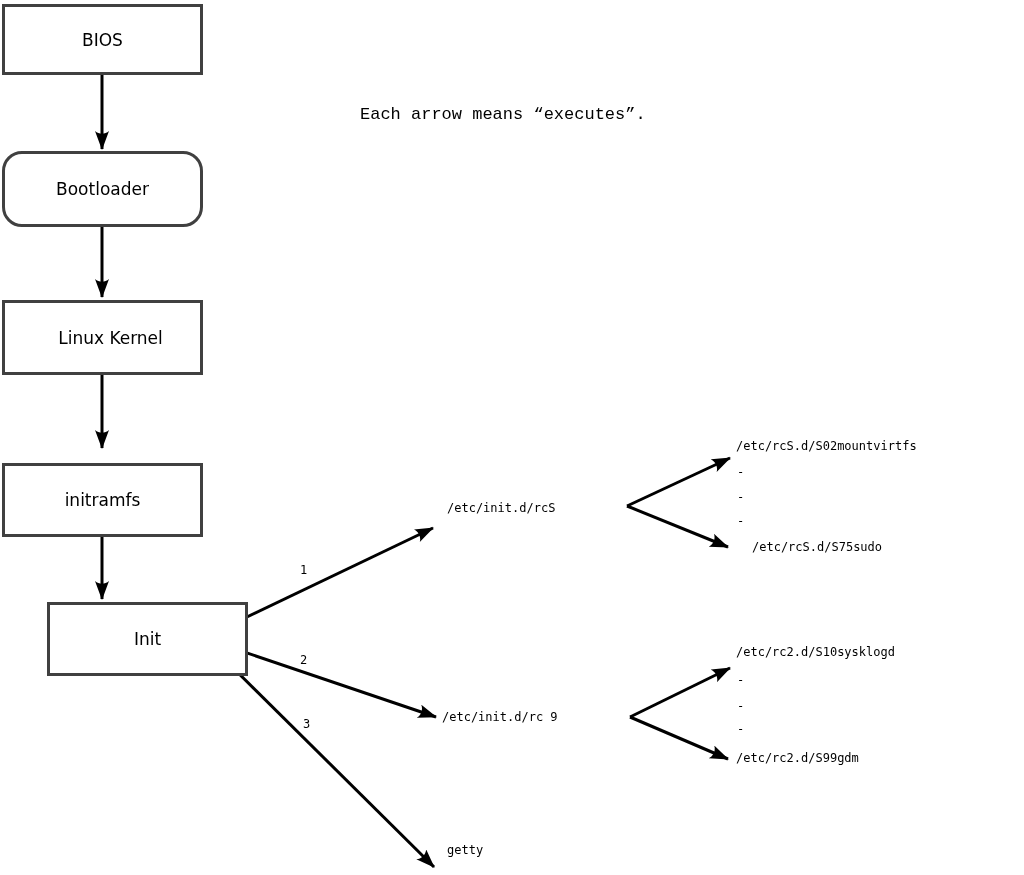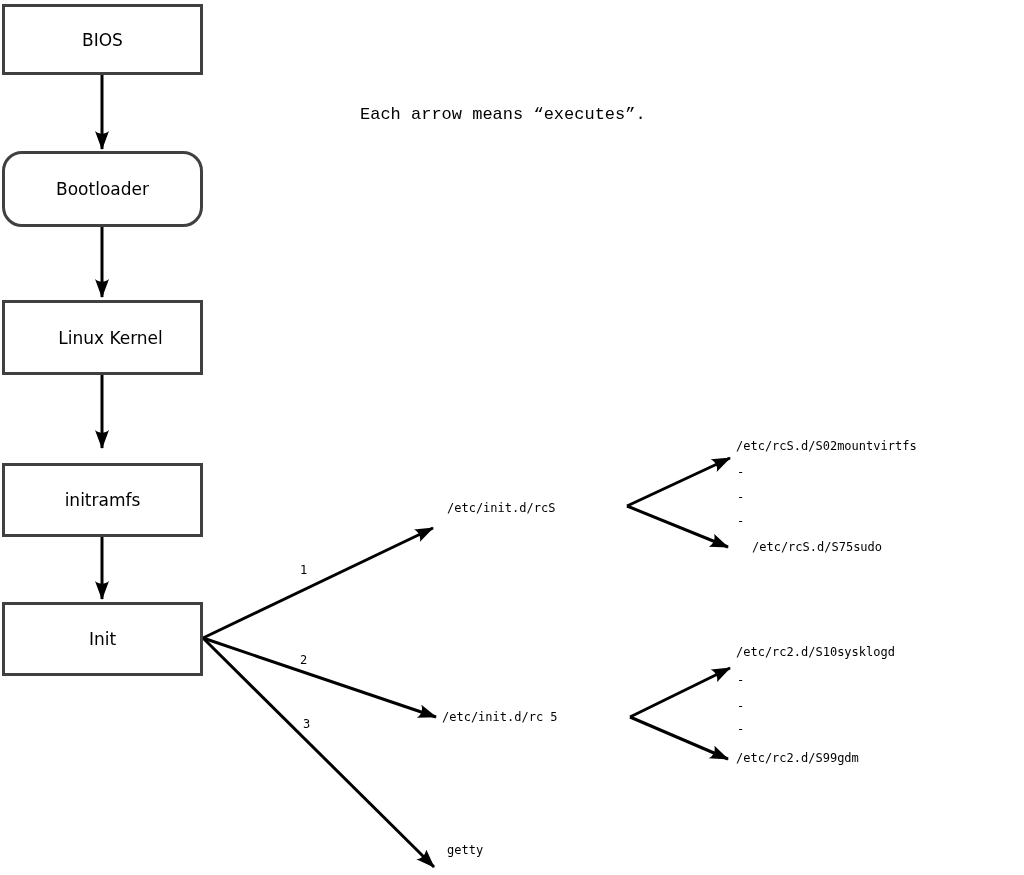--- a/index.html
+++ b/index.html
@@ -87,30 +87,30 @@
   </div>
   <div class="node" style="top:151px; height:76px;border-radius:20px;">
     <span>Bootloader</span>
   </div>
   <div class="node" style="top:300px; height:75px;padding-left:16px;">
     <span>Linux Kernel</span>
   </div>
   <div class="node" style="top:451px; height:74px;margin-top:12px;">
     <span>initramfs</span>
   </div>
-  <div class="node" style="top:602px; height:74px;">
+  <div class="node" style="top:602px; height:74px;margin-left:45px;">
     <span>Init</span>
   </div>
 
   <div class="lbl mono" style="left:300px; top:570px;">1</div>
   <div class="lbl mono" style="left:300px; top:660px;">2</div>
   <div class="lbl mono" style="left:303px; top:724px;">3</div>
 
   <div class="lbl mono" style="left:447px; top:508px;">/etc/init.d/rcS</div>
-  <div class="lbl mono" style="left:442px; top:717px;">/etc/init.d/rc 5</div>
+  <div class="lbl mono" style="left:442px; top:717px;">/etc/init.d/rc 9</div>
   <div class="lbl mono" style="left:447px; top:850px;">getty</div>
 
   <div class="lbl mono" style="left:736px; top:446px;">/etc/rcS.d/S02mountvirtfs</div>
   <div class="lbl mono" style="left:737px; top:472px;">-</div>
   <div class="lbl mono" style="left:737px; top:497px;">-</div>
   <div class="lbl mono" style="left:737px; top:521px;">-</div>
   <div class="lbl mono" style="left:752px; top:547px;">/etc/rcS.d/S75sudo</div>
 
   <div class="lbl mono" style="left:736px; top:652px;">/etc/rc2.d/S10sysklogd</div>
   <div class="lbl mono" style="left:737px; top:680px;">-</div>

